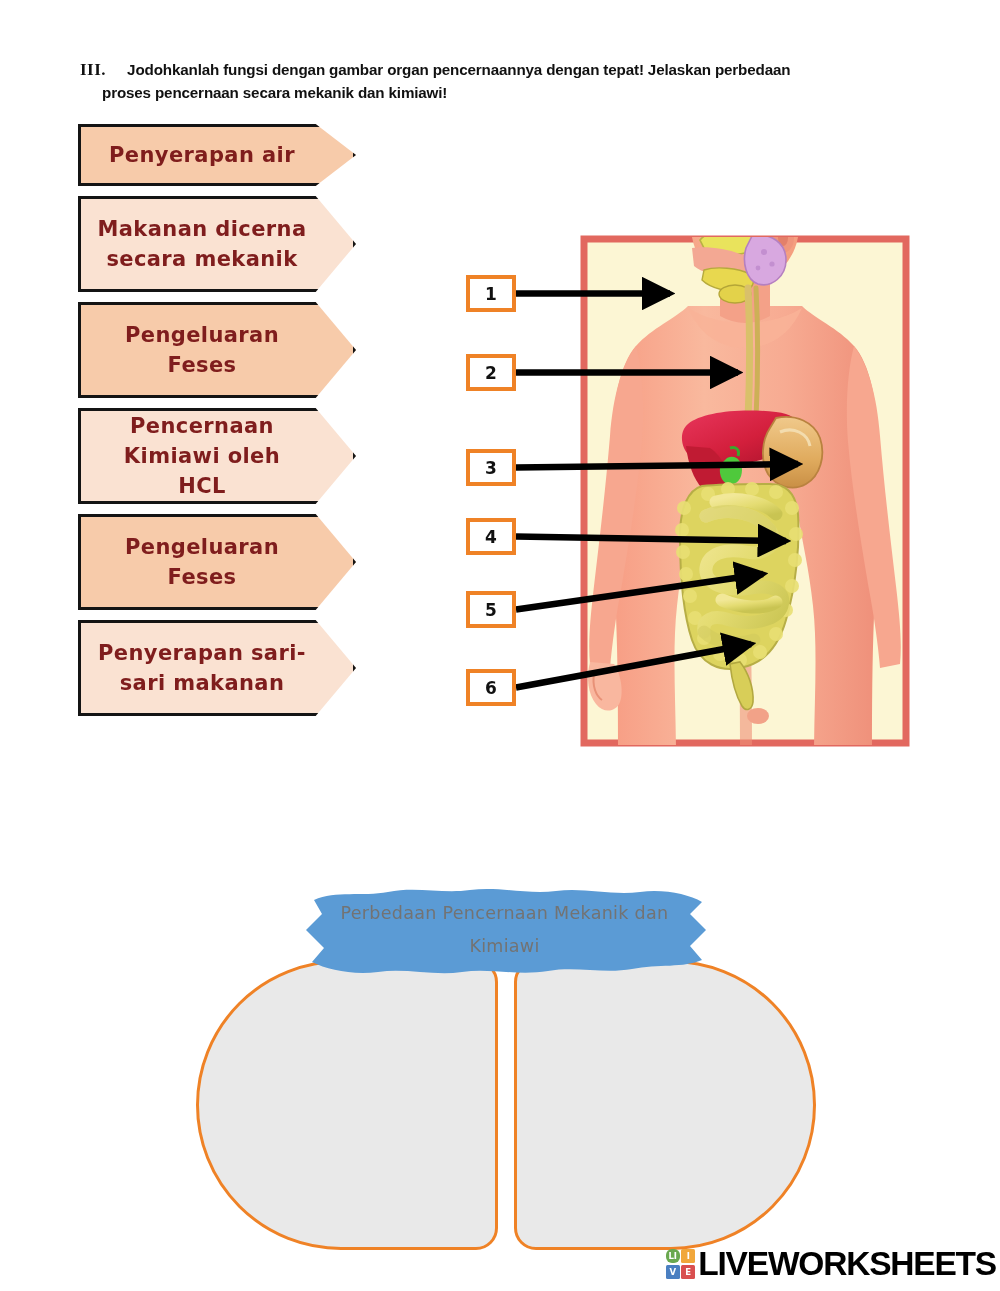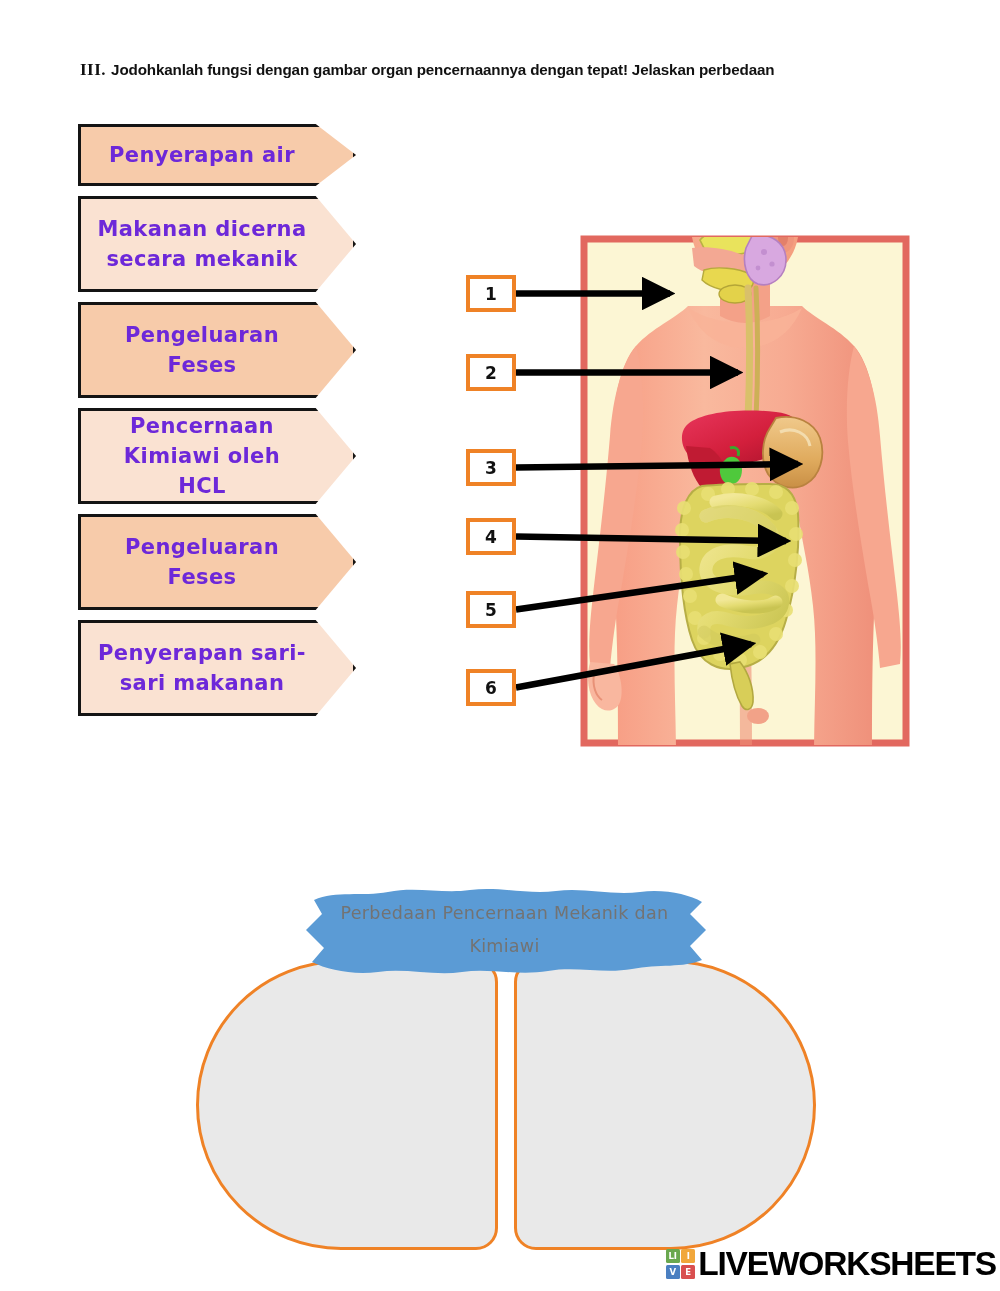--- a/index.html
+++ b/index.html
@@ -22,21 +22,21 @@
     width: 830px;
   }
   #instruction .line {
     font-size: 15.2px;
     font-weight: bold;
     color: #111111;
     letter-spacing: -0.15px;
     line-height: 23px;
     white-space: nowrap;
   }
-  #instruction .line1 { display: flex; align-items: flex-start; }
+  #instruction .line1 { display: flex; align-items: flex-start; gap: 16px; }
   #instruction .numeral {
     font-family: "Liberation Serif", serif;
     font-weight: bold;
     font-size: 17px;
     margin-right: 5px;
     letter-spacing: 0.5px;
   }
   #instruction .line2 { padding-left: 22px; }
 
   
@@ -46,21 +46,21 @@
     width: 290px;
   }
   .tag {
     position: relative;
     width: 278px;
     margin-bottom: 10px;
     display: flex;
     align-items: center;
     justify-content: center;
     text-align: center;
-    color: #6d28d9;
+    color: #7f1d1d;
     font-family: "DejaVu Sans", sans-serif;
     font-size: 21px;
     font-weight: bold;
     letter-spacing: 0.4px;
     line-height: 30px;
     padding: 6px 46px 6px 16px;
     background: #f7cbaa;
     border: 3.5px solid #141414;
     clip-path: polygon(0 0, 85.5% 0, 100% 50%, 85.5% 100%, 0 100%);
   }
@@ -188,20 +188,21 @@
   }
 </style>
 </head>
 <body>
 
 <div id="instruction">
   <div class="line line1">
     <span class="numeral">III.</span>
     <span>Jodohkanlah fungsi dengan gambar organ pencernaannya dengan tepat! Jelaskan perbedaan</span>
   </div>
+  <div class="line line2">proses pencernaan secara mekanik dan kimiawi!</div>
 </div>
 
 <div id="tag-column">
   <div class="tag h1">Penyerapan air</div>
   <div class="tag light h2">Makanan dicerna secara mekanik</div>
   <div class="tag h2">Pengeluaran Feses</div>
   <div class="tag light h2">Pencernaan Kimiawi oleh HCL</div>
   <div class="tag h2">Pengeluaran Feses</div>
   <div class="tag light h2">Penyerapan sari-sari makanan</div>
 </div>
@@ -416,19 +417,19 @@
   </div>
 </div>
 
 <div id="answer-area">
   <div class="answer-panel left"></div>
   <div class="answer-panel right"></div>
 </div>
 
 <div id="logo">
   <div class="tiles">
-    <div class="tile" style="background: rgb(106, 168, 79);">LI</div>
+    <div class="tile" style="background: rgb(106, 168, 79); border-radius: 6px;">LI</div>
     <div class="tile" style="background: rgb(241, 167, 59);">I</div>
     <div class="tile" style="background: rgb(74, 127, 193);">V</div>
     <div class="tile" style="background: rgb(217, 79, 79);">E</div>
   </div>
   <div class="wordmark">LIVEWORKSHEETS</div>
 </div>
 
 </body></html>

